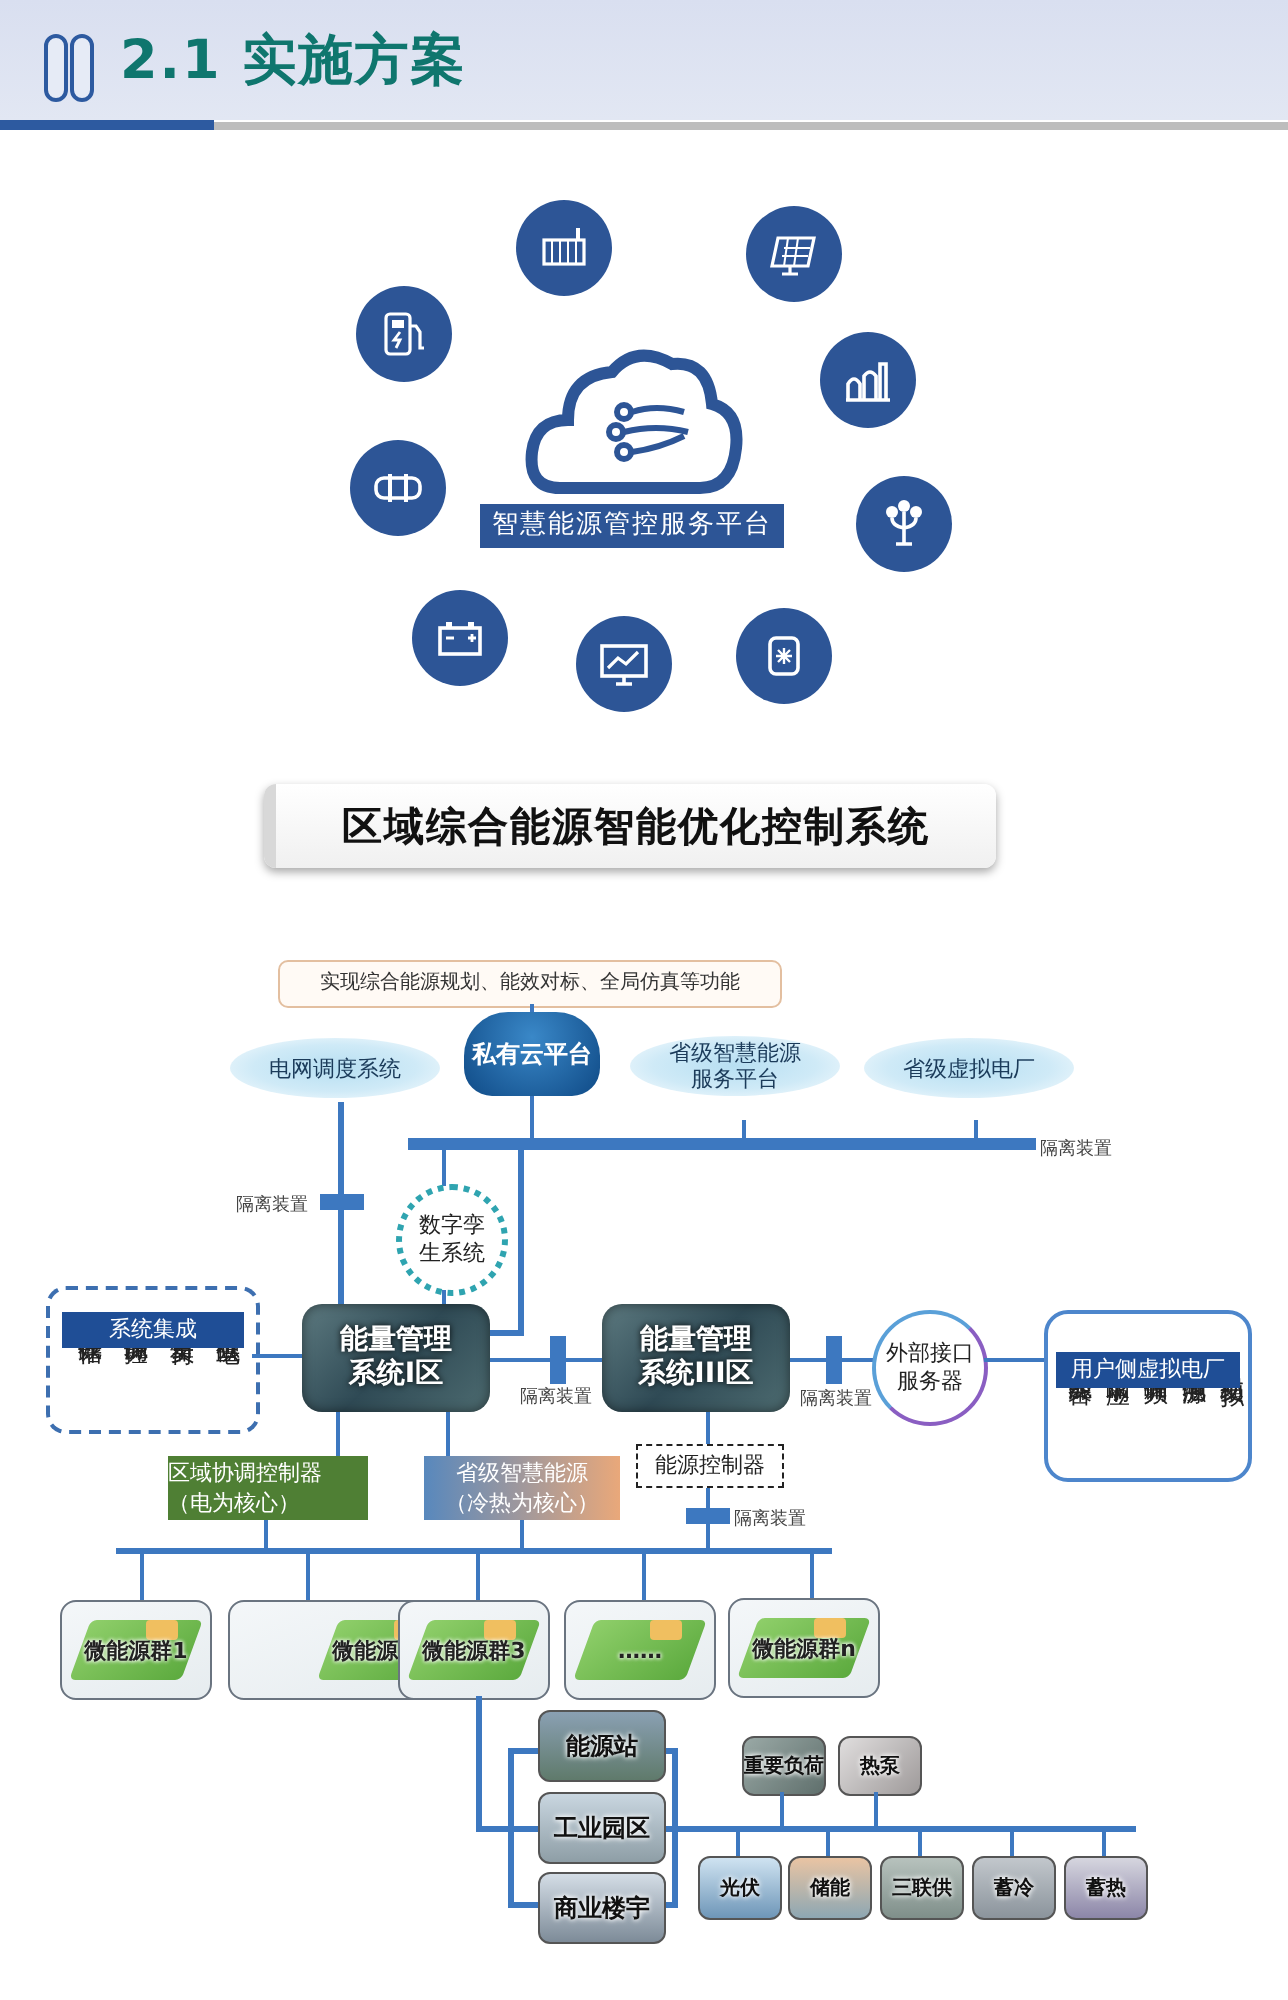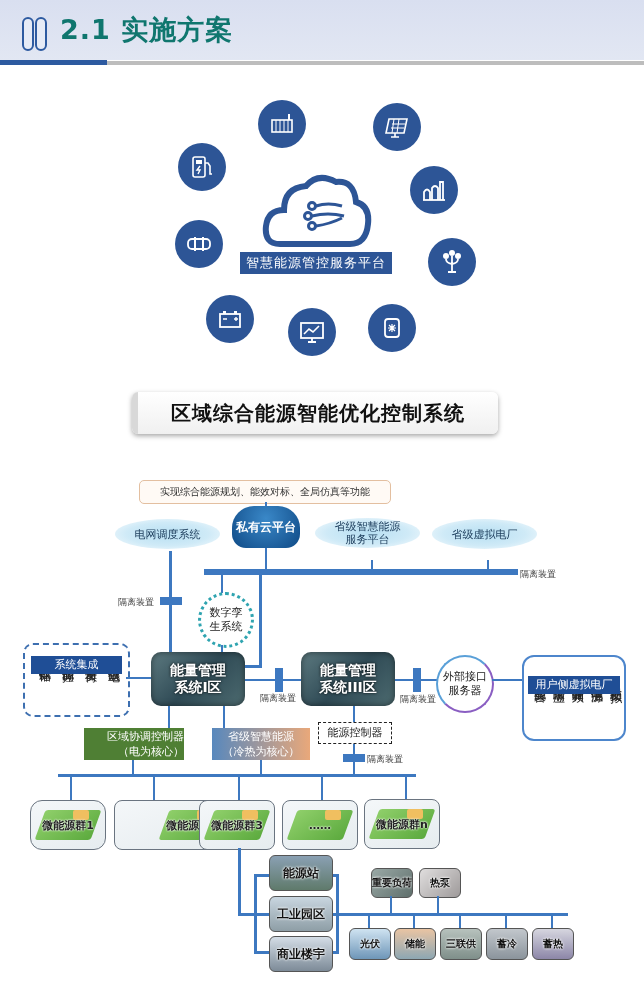--- a/index.html
+++ b/index.html
@@ -22,21 +22,21 @@
   .note{left:139px;top:480px;width:250px;height:22px;border:1px solid #e3bfa0;border-radius:5px;background:#fffaf5;font-family:"DejaVu Serif",serif;font-size:10px;line-height:22px;text-align:center;color:#333;}
   .ellipse{height:30px;border-radius:50%;background:radial-gradient(ellipse at center,#b7dff2 0%,#cfeaf7 55%,rgba(230,244,251,0.2) 100%);font-size:11px;text-align:center;color:#1b3b5a;display:flex;align-items:center;justify-content:center;line-height:13px;}
   .cloud-box{left:232px;top:506px;width:68px;height:42px;border-radius:22px 22px 14px 14px;background:radial-gradient(circle at 50% 30%,#3a88c8,#0f4a86);color:#fff;font-size:12px;font-weight:bold;display:flex;align-items:center;justify-content:center;}
   .iso-label{font-family:"DejaVu Serif",serif;font-size:9px;color:#444;}
   .iso-block{background:#3d78c0;}
   .dotted-circle{left:198px;top:592px;width:50px;height:50px;border-radius:50%;border:3px dotted #2fa4b0;display:flex;align-items:center;justify-content:center;text-align:center;font-size:11px;line-height:14px;color:#222;}
   .ems{width:94px;height:54px;border-radius:10px;background:linear-gradient(135deg,#5d7a80,#2f4a55 50%,#4d6b70);box-shadow:inset 0 0 6px rgba(0,0,0,.5);color:#fff;font-size:14px;font-weight:bold;display:flex;align-items:center;justify-content:center;text-align:center;line-height:17px;text-shadow:0 0 3px #000;}
   .panel-head{background:#1f4e96;color:#fff;font-size:11px;text-align:center;margin-top:24px;}
   .panel-body{border:2px dashed #3d6fb0;border-radius:10px;background:#fff;}
   .vtext{writing-mode:vertical-rl;font-size:12px;color:#222;letter-spacing:1px;line-height:14px;}
-  .ctrl-green{left:84px;top:728px;width:100px;height:32px;background:#4f7f34;color:#fff;font-size:11px;text-align:right;line-height:15px;display:flex;flex-direction:column;justify-content:center;}
+  .ctrl-green{left:84px;top:728px;width:100px;height:32px;background:#4f7f34;color:#fff;font-size:11px;text-align:left;line-height:15px;display:flex;flex-direction:column;justify-content:center;}
   .ctrl-orange{left:212px;top:728px;width:98px;height:32px;background:linear-gradient(90deg,#5888bd,#e9a87a);color:#fff;font-size:11px;text-align:center;line-height:15px;display:flex;flex-direction:column;justify-content:center;}
   .ctrl-dashed{left:318px;top:722px;width:72px;height:20px;border:1.5px dashed #222;font-size:11px;text-align:center;line-height:20px;color:#222;background:#fff;}
   .ext-circle{left:436px;top:655px;width:54px;height:54px;border-radius:50%;border:2px solid #8a5ec2;border-color:#5aa0d8 #8a5ec2 #8a5ec2 #5aa0d8;display:flex;align-items:center;justify-content:center;text-align:center;font-size:11px;line-height:14px;color:#222;background:#fff;}
   .micro{width:74px;height:48px;border:1.5px solid #6a7480;border-radius:8px;background:linear-gradient(160deg,#f4f7f9,#e6ecef);overflow:hidden;display:flex;align-items:center;justify-content:center;}
   .micro .board{position:absolute;width:56px;height:30px;background:linear-gradient(135deg,#8fcf6a,#5caa3e);transform:skewX(-20deg);border-radius:3px;}
   .micro .chip{position:absolute;width:16px;height:10px;background:#f0bf60;right:16px;top:9px;border-radius:2px;}
   .micro span{position:relative;font-size:11px;font-weight:bold;color:#222;text-shadow:0 0 2px #fff,0 0 2px #fff;}
   .photo{width:58px;height:32px;border:1.5px solid #555;border-radius:6px;overflow:hidden;display:flex;align-items:center;justify-content:center;font-size:10px;font-weight:bold;color:#111;text-shadow:0 0 2px #fff,0 0 3px #fff;}
   .photo-big{width:62px;height:34px;font-size:12px;}
 </style>
@@ -239,21 +239,21 @@
 
 <div class="abs line" style="left:132px;top:760px;width:2px;height:15px;"></div>
 <div class="abs line" style="left:260px;top:760px;width:2px;height:15px;"></div>
 <div class="abs line" style="left:58px;top:774px;width:358px;height:3px;"></div>
 <div class="abs line" style="left:70px;top:776px;width:2px;height:24px;"></div>
 <div class="abs line" style="left:153px;top:776px;width:2px;height:24px;"></div>
 <div class="abs line" style="left:238px;top:776px;width:2px;height:24px;"></div>
 <div class="abs line" style="left:321px;top:776px;width:2px;height:24px;"></div>
 <div class="abs line" style="left:405px;top:776px;width:2px;height:24px;"></div>
 
-<div class="abs micro" style="left:30px;top:800px;border-radius:12px;">
+<div class="abs micro" style="left:30px;top:800px;">
     <div class="board"></div>
     <div class="chip"></div>
     <span>微能源群1</span>
   </div>
 <div class="abs micro" style="left:114px;top:800px;padding-left:40px;">
     <div class="board"></div>
     <div class="chip"></div>
     <span>微能源群2</span>
   </div>
 <div class="abs micro" style="left:199px;top:800px;">

